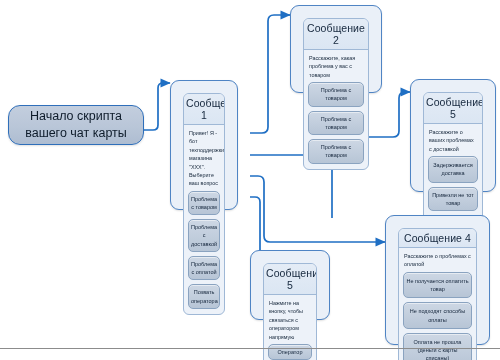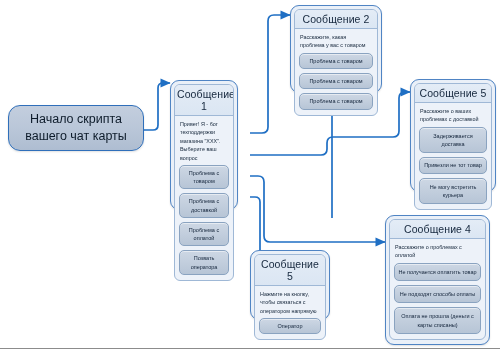--- a/index.html
+++ b/index.html
@@ -48,21 +48,21 @@
     font-size: 12.5px;
     line-height: 1.35;
     box-shadow: 0 1px 2px rgba(0,0,0,.12);
   }
 
   
   .msg-card {
     background: #eaf0f8;
     border: 1.3px solid #4f84c4;
     border-radius: 9px;
-    padding: 3px;
+    padding: 12px;
     box-shadow: 0 1px 2px rgba(0,0,0,.13);
   }
   .msg-inner {
     border: 1px solid #9fb8d6;
     border-radius: 6px;
     background: #edf2f9;
     overflow: hidden;
   }
   .msg-header {
     background: linear-gradient(180deg,#e4ecf6 0%, #dbe6f3 100%);
@@ -129,21 +129,21 @@
       <path d="M250,155 H321 Q327,155 327,149 V143 Q327,137 333,137 H393 Q399,137 399,131 V98 Q399,92 405,92 H410" marker-end="url(#arrow)"></path>
 
       <path d="M250,176 H258 Q264,176 264,182 V236 Q264,242 270,242 H385" marker-end="url(#arrow)"></path>
 
       <path d="M250,197 H255 Q260,197 260,202 V256 Q260,261 265,261 H268" marker-end="url(#arrow)"></path>
 
       <path d="M332,92 V218"></path>
     </g>
   </svg>
 
-  <div class="node start-node" style="left:8px; top:105px; width:136px; height:46px;">
+  <div class="node start-node" style="left:8px; top:105px; width:136px; height:40px;">
     <div>
       <div>Начало скрипта</div>
       <div>вашего чат карты</div>
     </div>
   </div>
 
   <div class="node msg-card" style="left:170px; top:80px; width:68px; height:130px;">
     <div class="msg-inner">
       <div class="msg-header">Сообщение 1</div>
       <div class="msg-body">

